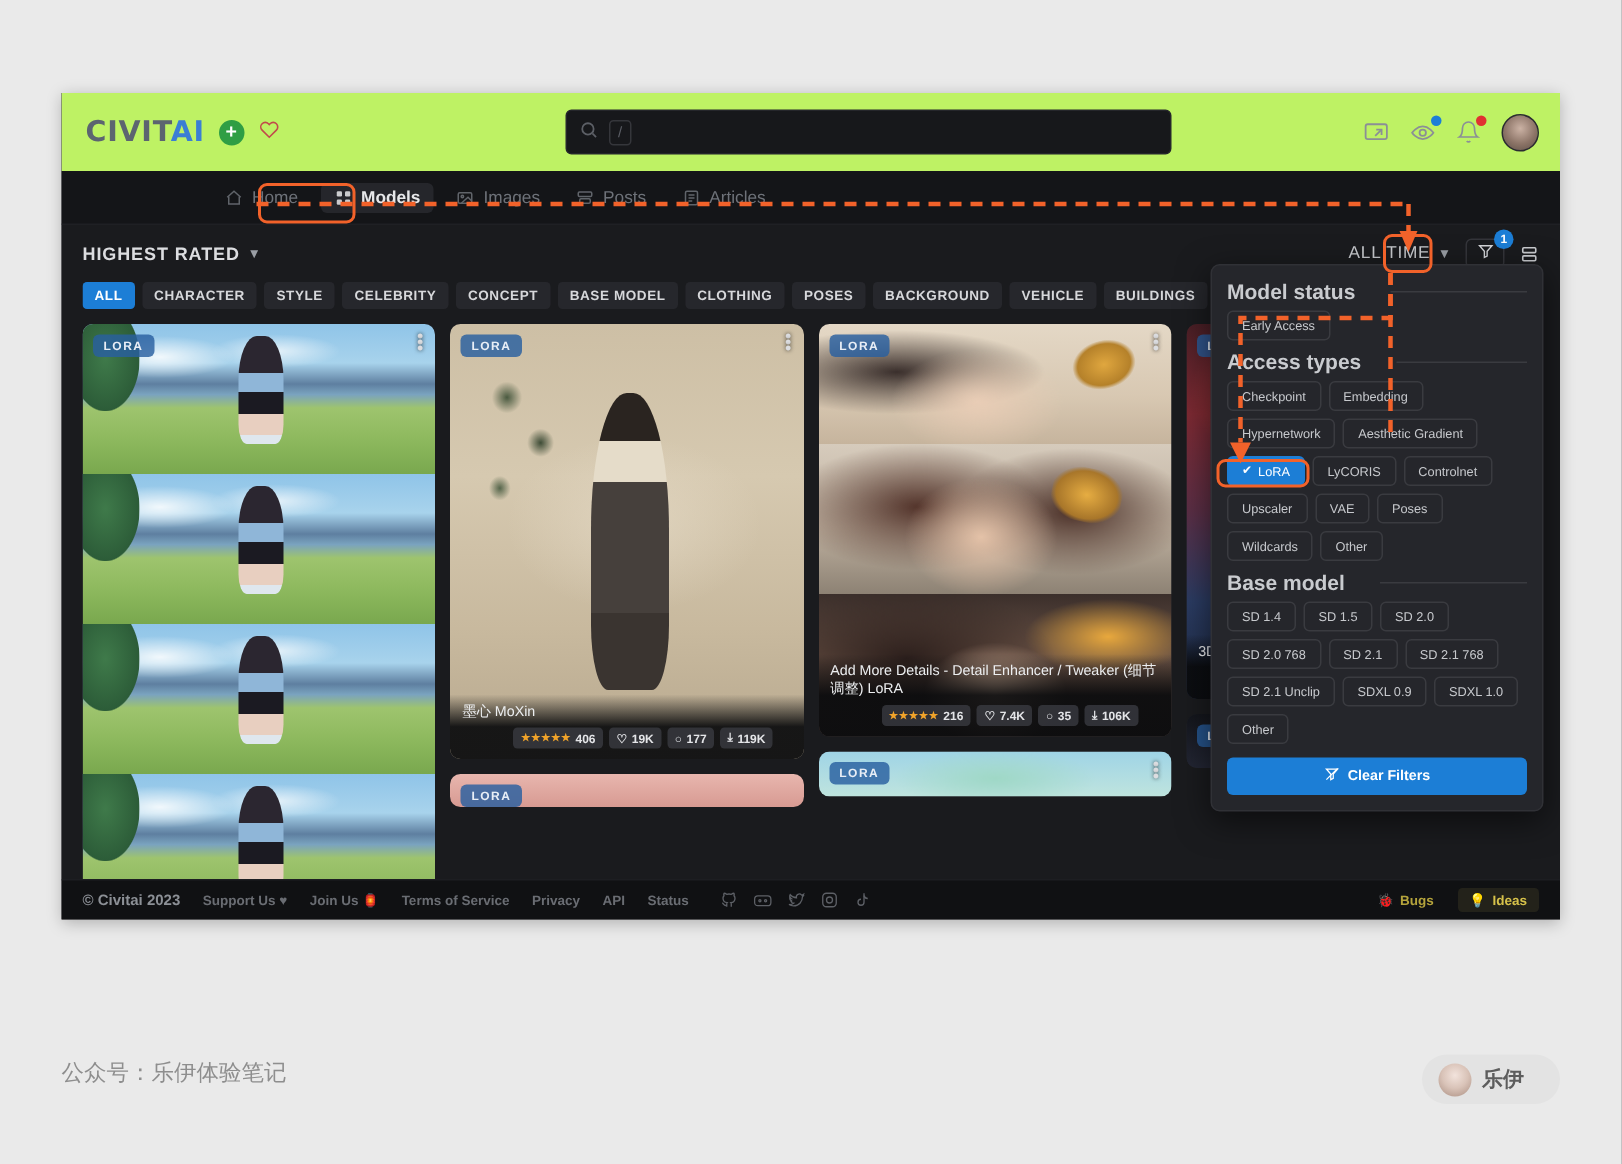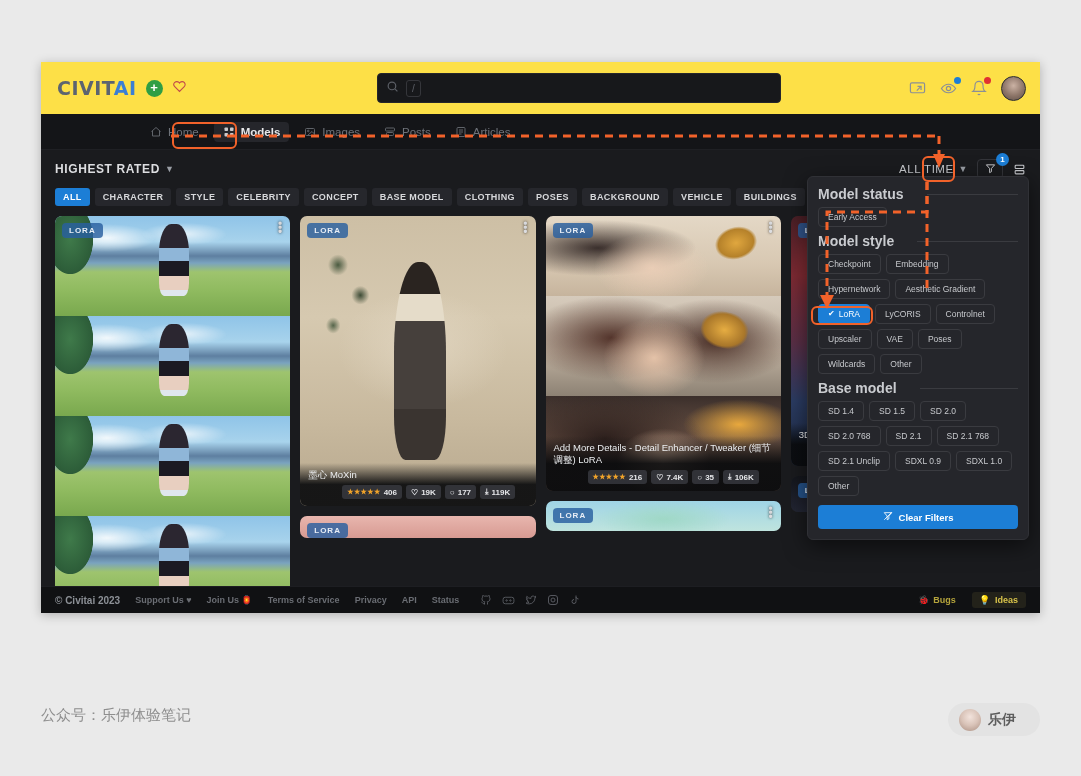--- a/index.html
+++ b/index.html
@@ -24,21 +24,21 @@
     width: 999px; height: 551px;
     background: #1a1b1e;
     overflow: hidden;
     box-shadow: 0 2px 10px rgba(0,0,0,.25);
   }
 
   
   #topbar {
     position: relative;
     height: 52px;
-    background: #fde047;
+    background: #bef264;
     display: flex; align-items: center;
     padding: 4px 16px;
   }
   .logo {
     display: flex; align-items: center; gap: 9px;
   }
   .logo-text {
     font-size: 19px; font-weight: 700;
     letter-spacing: .5px;
     font-family: "DejaVu Sans", sans-serif;
@@ -740,21 +740,21 @@
 
         <div class="fsec-head">
           <span>Model status</span>
           <span class="rule"></span>
         </div>
         <div class="fopts">
           <div class="fopt">Early Access</div>
         </div>
 
         <div class="fsec-head">
-          <span>Model style</span>
+          <span>Access types</span>
           <span class="rule"></span>
         </div>
         <div class="fopts">
           <div class="fopt">Checkpoint</div>
           <div class="fopt">Embedding</div>
           <div class="fopt">Hypernetwork</div>
           <div class="fopt">Aesthetic Gradient</div>
           <div class="fopt active">
             <span class="tick">✔</span>
             <span>LoRA</span>

